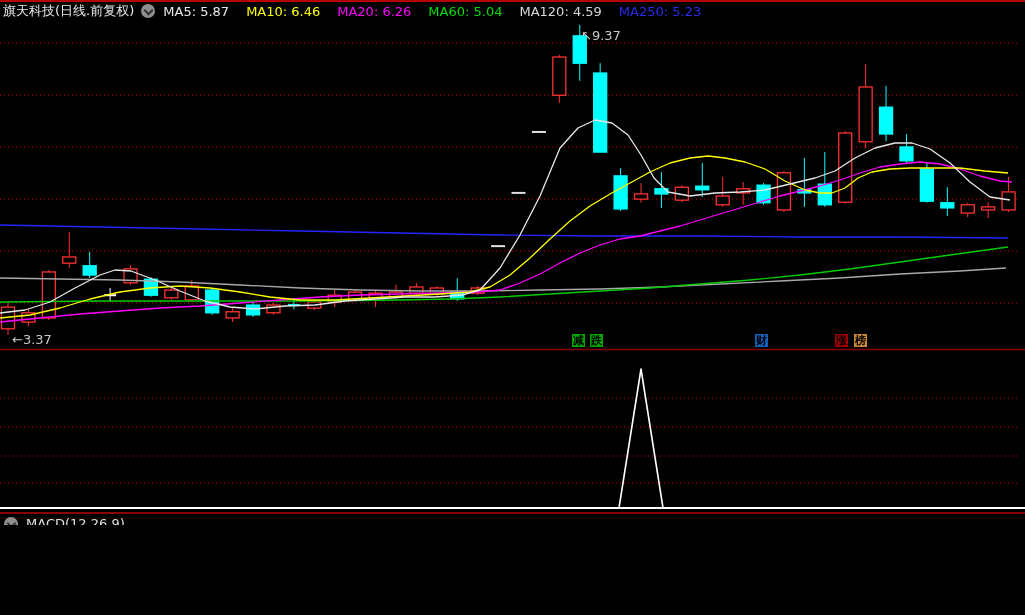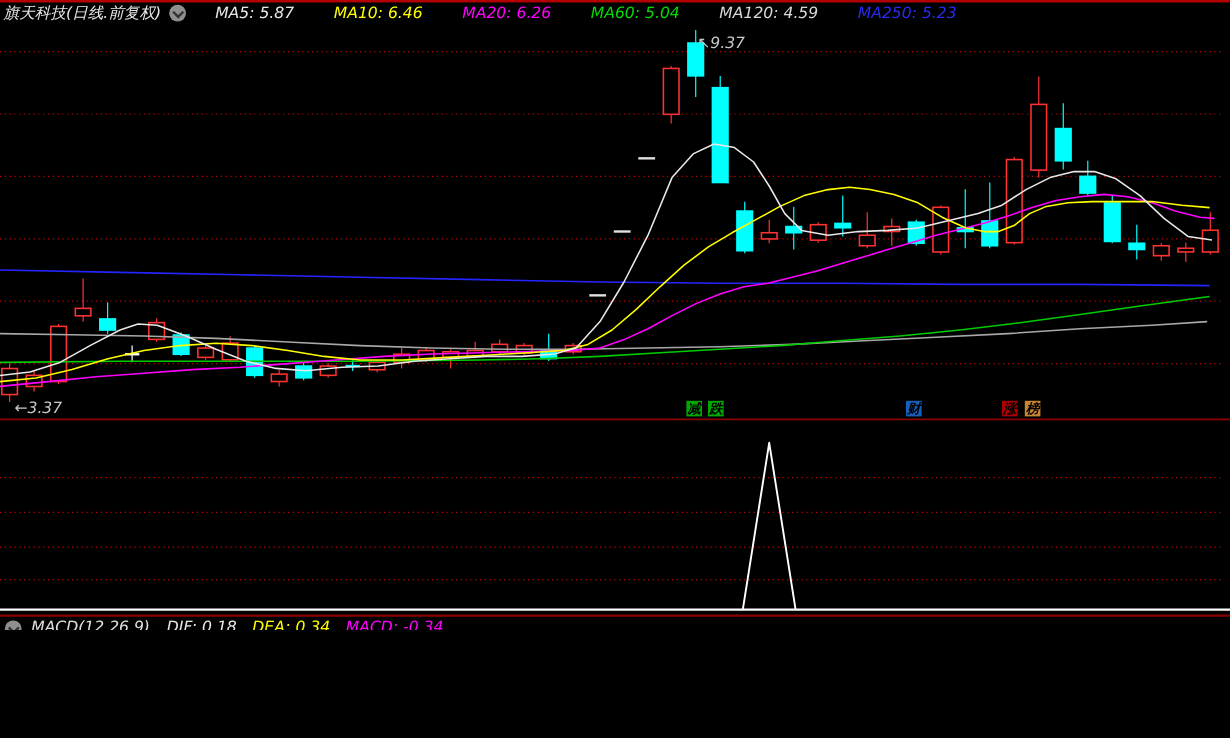--- a/index.html
+++ b/index.html
@@ -1,26 +1,26 @@
 <!DOCTYPE html>
 <html><head>
 <meta charset="utf-8">
 <style>
   html,body{margin:0;padding:0;background:#000;}
   #app{position:relative;width:1025px;height:525px;background:#000;overflow:hidden;
-       font-family:"DejaVu Sans",sans-serif;font-style:italic;}
+       font-family:"DejaVu Sans",sans-serif;}
   .topline{position:absolute;top:0;left:0;width:1025px;height:2px;background:#b40000;}
   .topbar{position:absolute;top:2px;left:0;width:1025px;height:18px;display:flex;
           align-items:center;font-size:13px;color:#e8e8e8;white-space:nowrap;}
   .title{margin-left:3px;}
   .chev{display:inline-flex;align-items:center;justify-content:center;width:14px;height:14px;
         border-radius:50%;background:#8f8f8f;margin:0 8px 0 7px;flex:0 0 auto;}
   .chev i{display:block;width:5px;height:5px;border-right:2px solid #333;
           border-bottom:2px solid #333;transform:rotate(45deg);margin-top:-2px;}
-  .ma-item{margin-right:17px;margin-left:16px;}
+  .ma-item{margin-right:17px;}
   #chart{position:absolute;top:0;left:0;}
   .phdr{position:absolute;left:0;display:flex;align-items:center;font-size:13px;
         color:#e0e0e0;height:16px;white-space:nowrap;}
   #p2h{top:351px;} #p3h{top:515px;align-items:flex-end;}
   .phdr .chev{margin:0 8px 0 4px;}
   .phdr .name{margin-right:14px;}
   .p3item{margin-right:13px;}
   .badge{position:absolute;top:334px;width:13px;height:13px;font-size:11px;line-height:14px;
          text-align:center;color:#000;font-weight:bold;}
 </style>
@@ -223,15 +223,14 @@
       <div class="badge" style="left: 835px; background: rgb(168, 0, 0); color: rgb(0, 0, 0);">涨</div>
       <div class="badge" style="left: 854px; background: rgb(200, 134, 50); color: rgb(0, 0, 0);">榜</div>
     </div>
 
 
   <div class="phdr" id="p3h">
     <span class="chev">
         <i></i>
       </span>
     <span class="name">MACD(12,26,9)</span>
-    <span id="macd-legend"><span class="p3item" style="color: rgb(232, 232, 232);">DIF: 0.18</span><span class="p3item" style="color: rgb(255, 255, 0);">DEA: 0.34</span><span class="p3item" style="color: rgb(255, 0, 255);">MACD: -0.34</span></span>
   </div>
 </div>
 
 </body></html>

